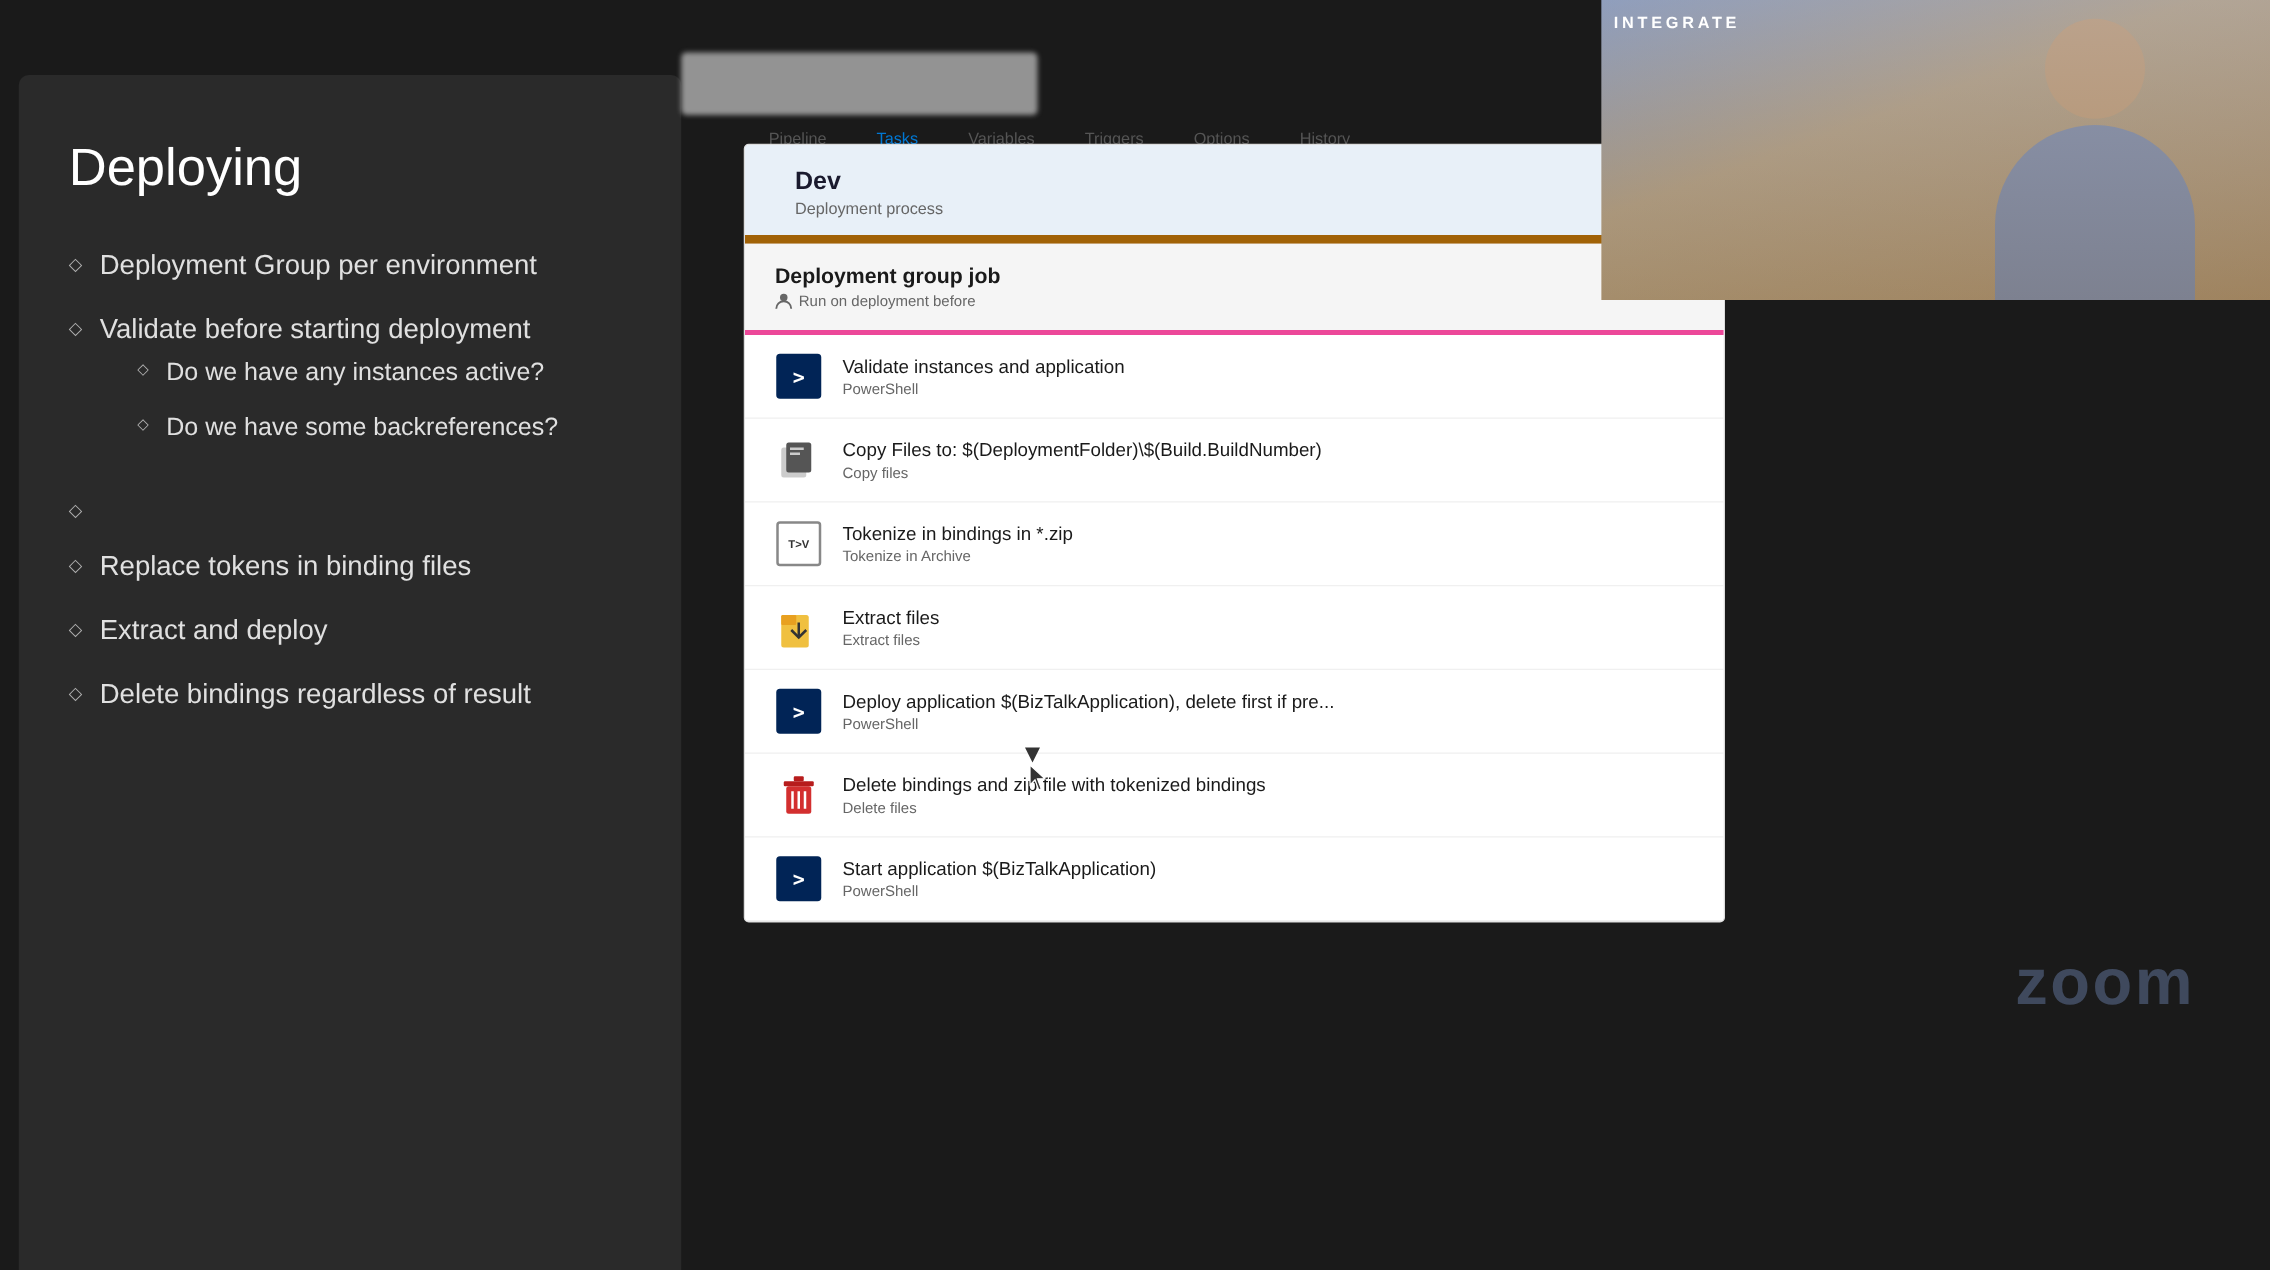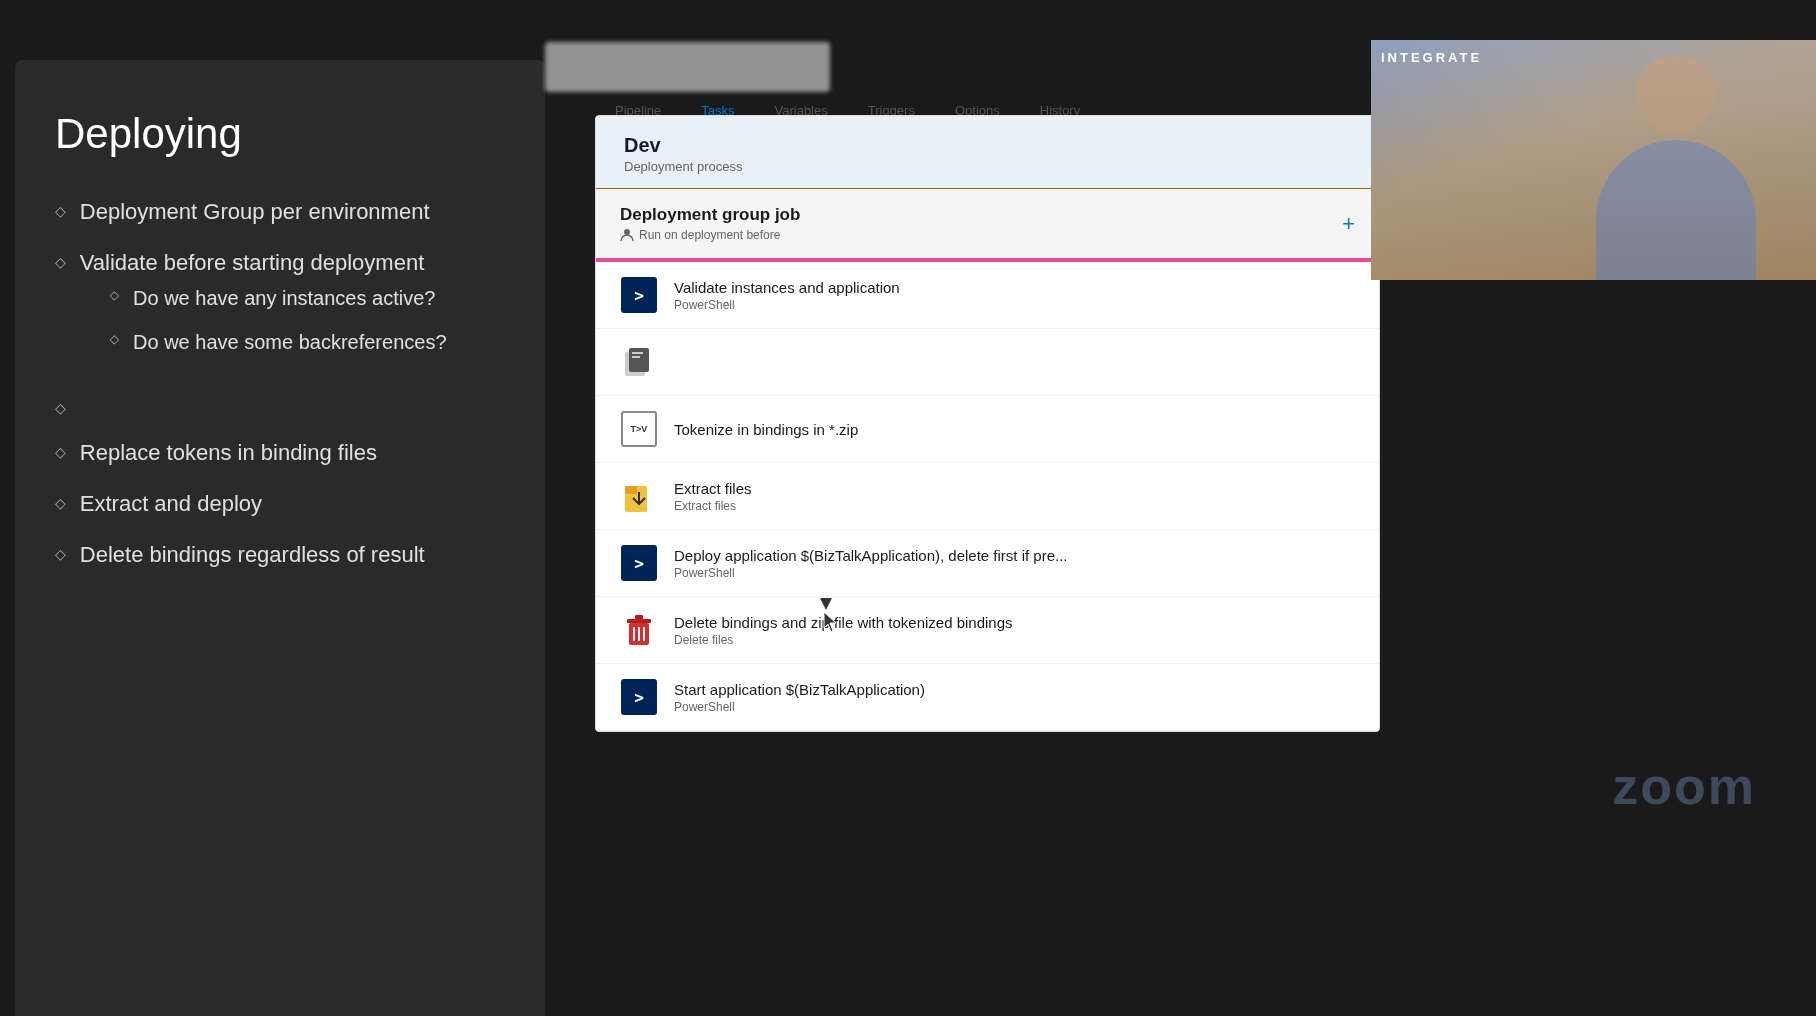--- a/index.html
+++ b/index.html
@@ -85,22 +85,22 @@
       top: 115px;
       width: 785px;
       background: #ffffff;
       border: 1px solid #ddd;
       border-radius: 4px;
       overflow: hidden;
     }
 
     .dev-header {
       background: #e8f0f8;
-      padding: 18px 28px 14px;
-      border-bottom: 1px solid #a16207;
+      padding: 18px 40px 14px;
+      border-bottom: 7px solid #a16207;
     }
 
     .dev-title {
       font-size: 20px;
       font-weight: 600;
       color: #1a1a2e;
     }
 
     .dev-subtitle {
       font-size: 13px;
@@ -256,25 +256,24 @@
       color: #0078d4;
       border-bottom: 2px solid #0078d4;
       background: transparent;
     }
 
     
     .video-feed {
       position: absolute;
       top: 0;
       right: 0;
-      width: 445px;
+      width: 535px;
       height: 240px;
       background: #a21caf;
       overflow: hidden;
-      margin-top: 40px;
     }
 
     .video-person {
       width: 100%;
       height: 100%;
       background: linear-gradient(160deg, #8B9DC3 0%, #c4a882 40%, #b8956a 100%);
       display: flex;
       align-items: center;
       justify-content: center;
     }
@@ -431,28 +430,33 @@
 
     <div class="task-item">
       <div class="task-icon">
         <svg width="36" height="36" viewBox="0 0 36 36">
           <rect x="4" y="8" width="20" height="24" rx="2" fill="#555" opacity="0.3"></rect>
           <rect x="8" y="4" width="20" height="24" rx="2" fill="#555"></rect>
           <rect x="11" y="8" width="11" height="2" fill="white" opacity="0.7"></rect>
           <rect x="11" y="12" width="8" height="2" fill="white" opacity="0.7"></rect>
         </svg>
       </div>
+      <div class="task-text">
+        <div class="task-name">Copy Files to: $(DeploymentFolder)\$(Build.BuildNumber)</div>
+        <div class="task-type">Copy files</div>
+      </div>
     </div>
 
     <div class="task-item">
       <div class="task-icon">
         <div class="icon-tokenize" style="border: 2px solid #888; border-radius: 3px; font-size: 9px; padding: 2px; line-height: 1.2; text-align:center;">T&gt;V</div>
       </div>
       <div class="task-text">
         <div class="task-name">Tokenize in bindings in *.zip</div>
+        <div class="task-type">Tokenize in Archive</div>
       </div>
     </div>
 
     <div class="task-item">
       <div class="task-icon">
         <svg width="36" height="36" viewBox="0 0 36 36">
           <rect x="4" y="8" width="22" height="26" rx="2" fill="#f0c040"></rect>
           <rect x="4" y="8" width="12" height="8" rx="1" fill="#e8a020"></rect>
           <path d="M12 20 L18 26 L24 20" fill="none" stroke="#333" stroke-width="2"></path>
           <line x1="18" y1="14" x2="18" y2="26" stroke="#333" stroke-width="2"></line>

